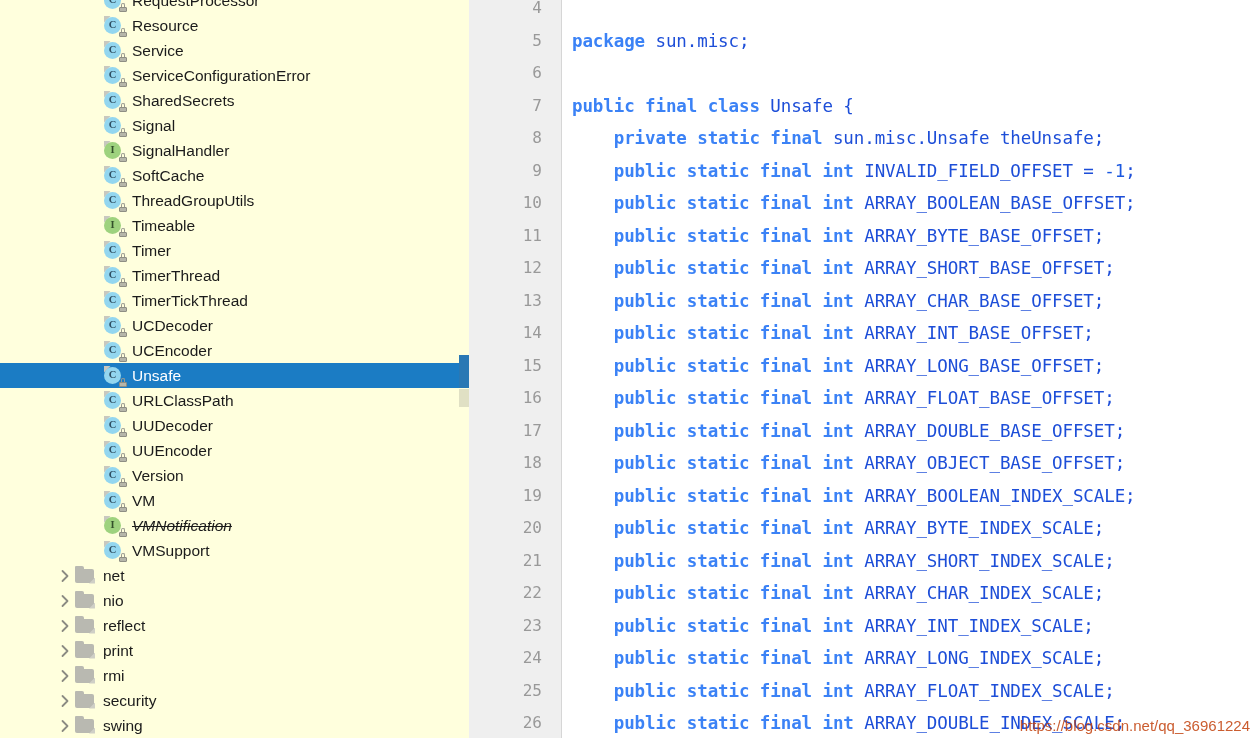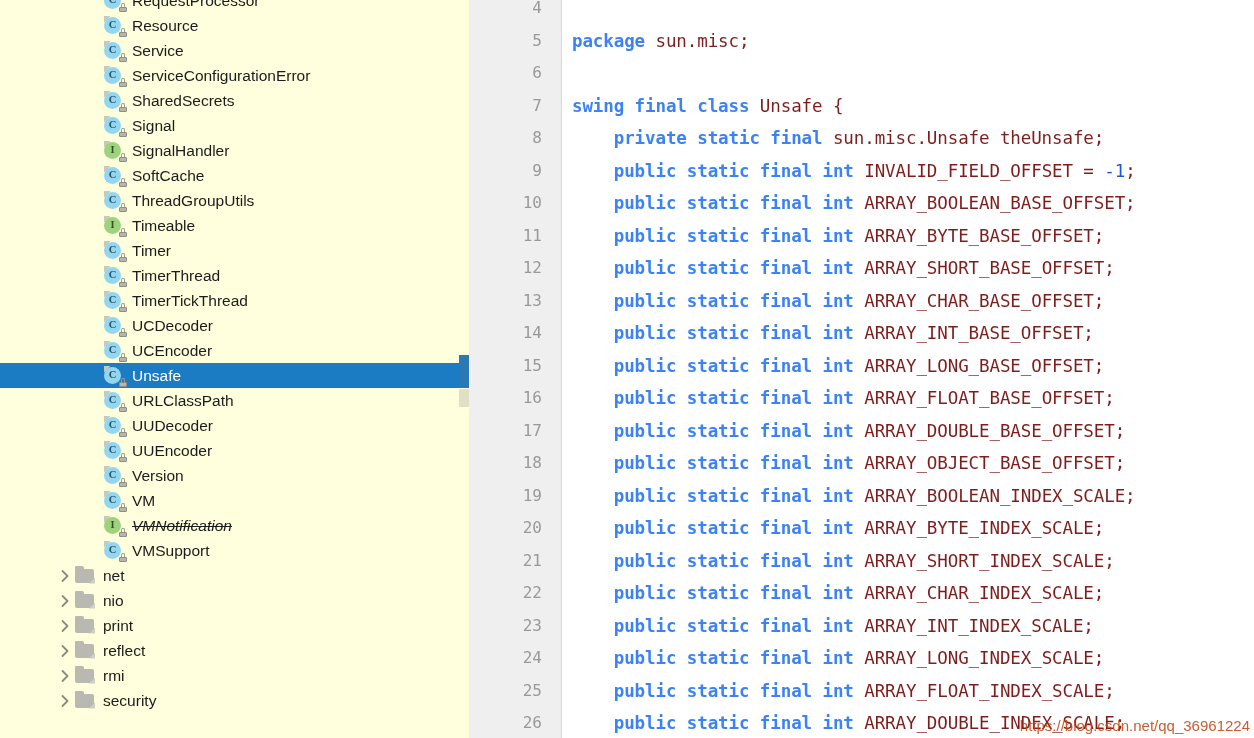--- a/index.html
+++ b/index.html
@@ -204,21 +204,21 @@
     height: 32.5px;
     line-height: 32.5px;
     white-space: pre;
     font-family: "DejaVu Sans Mono", monospace;
     font-size: 17.5px;
     color: #111111;
     letter-spacing: -0.1px;
   }
   .kw { color: #3b82f6; font-weight: bold; }
   .num { color: #1a58e0; }
-  .pl { color: #7f1d1d; }
+  .pl { color: #1d4ed8; }
 
   
   #watermark {
     position: absolute;
     right: 4px;
     bottom: 4px;
     font-family: "Liberation Sans", sans-serif;
     font-size: 15px;
     color: #c2410c;
     opacity: 0.85;
@@ -544,36 +544,36 @@
             <svg width="10" height="14" viewBox="0 0 10 14">
               <path d="M2.5 2 L7.5 7 L2.5 12" fill="none" stroke="#8b8b82" stroke-width="1.8" stroke-linecap="round" stroke-linejoin="round"></path>
             </svg>
           </span>
           <span class="folder-icon">
             <span class="fbody">
               <span class="ftab"></span>
               <span class="fcorner"></span>
             </span>
           </span>
-          <span class="tree-label">print</span>
+          <span class="tree-label">reflect</span>
         </div>
         <div class="tree-row">
           <span class="indent-folder"></span>
           <span class="chevron">
             <svg width="10" height="14" viewBox="0 0 10 14">
               <path d="M2.5 2 L7.5 7 L2.5 12" fill="none" stroke="#8b8b82" stroke-width="1.8" stroke-linecap="round" stroke-linejoin="round"></path>
             </svg>
           </span>
           <span class="folder-icon">
             <span class="fbody">
               <span class="ftab"></span>
               <span class="fcorner"></span>
             </span>
           </span>
-          <span class="tree-label">reflect</span>
+          <span class="tree-label">print</span>
         </div>
         <div class="tree-row">
           <span class="indent-folder"></span>
           <span class="chevron">
             <svg width="10" height="14" viewBox="0 0 10 14">
               <path d="M2.5 2 L7.5 7 L2.5 12" fill="none" stroke="#8b8b82" stroke-width="1.8" stroke-linecap="round" stroke-linejoin="round"></path>
             </svg>
           </span>
           <span class="folder-icon">
             <span class="fbody">
@@ -590,20 +590,35 @@
               <path d="M2.5 2 L7.5 7 L2.5 12" fill="none" stroke="#8b8b82" stroke-width="1.8" stroke-linecap="round" stroke-linejoin="round"></path>
             </svg>
           </span>
           <span class="folder-icon">
             <span class="fbody">
               <span class="ftab"></span>
               <span class="fcorner"></span>
             </span>
           </span>
           <span class="tree-label">security</span>
+        </div>
+        <div class="tree-row">
+          <span class="indent-folder"></span>
+          <span class="chevron">
+            <svg width="10" height="14" viewBox="0 0 10 14">
+              <path d="M2.5 2 L7.5 7 L2.5 12" fill="none" stroke="#8b8b82" stroke-width="1.8" stroke-linecap="round" stroke-linejoin="round"></path>
+            </svg>
+          </span>
+          <span class="folder-icon">
+            <span class="fbody">
+              <span class="ftab"></span>
+              <span class="fcorner"></span>
+            </span>
+          </span>
+          <span class="tree-label">swing</span>
         </div>
       </div>
 
     <div id="tree-scrollbar">
       <div id="tree-scroll-thumb"></div>
       <div id="tree-scroll-thumb2"></div>
     </div>
   </div>
 
   <div id="gutter">
@@ -632,21 +647,21 @@
         <div class="lineno">25</div>
         <div class="lineno">26</div>
       </div>
   </div>
 
   <div id="code-area">
     <div id="code-inner">
         <div class="codeline">&nbsp;</div>
         <div class="codeline"><span class="kw">package</span><span class="pl"> sun.misc;</span></div>
         <div class="codeline">&nbsp;</div>
-        <div class="codeline"><span class="kw">swing final class</span><span class="pl"> Unsafe {</span></div>
+        <div class="codeline"><span class="kw">public final class</span><span class="pl"> Unsafe {</span></div>
         <div class="codeline"><span class="pl">    </span><span class="kw">private static final</span><span class="pl"> sun.misc.Unsafe theUnsafe;</span></div>
         <div class="codeline"><span class="pl">    </span><span class="kw">public static final int</span><span class="pl"> INVALID_FIELD_OFFSET = </span><span class="num">-1</span><span class="pl">;</span></div>
         <div class="codeline"><span class="pl">    </span><span class="kw">public static final int</span><span class="pl"> ARRAY_BOOLEAN_BASE_OFFSET;</span></div>
         <div class="codeline"><span class="pl">    </span><span class="kw">public static final int</span><span class="pl"> ARRAY_BYTE_BASE_OFFSET;</span></div>
         <div class="codeline"><span class="pl">    </span><span class="kw">public static final int</span><span class="pl"> ARRAY_SHORT_BASE_OFFSET;</span></div>
         <div class="codeline"><span class="pl">    </span><span class="kw">public static final int</span><span class="pl"> ARRAY_CHAR_BASE_OFFSET;</span></div>
         <div class="codeline"><span class="pl">    </span><span class="kw">public static final int</span><span class="pl"> ARRAY_INT_BASE_OFFSET;</span></div>
         <div class="codeline"><span class="pl">    </span><span class="kw">public static final int</span><span class="pl"> ARRAY_LONG_BASE_OFFSET;</span></div>
         <div class="codeline"><span class="pl">    </span><span class="kw">public static final int</span><span class="pl"> ARRAY_FLOAT_BASE_OFFSET;</span></div>
         <div class="codeline"><span class="pl">    </span><span class="kw">public static final int</span><span class="pl"> ARRAY_DOUBLE_BASE_OFFSET;</span></div>

